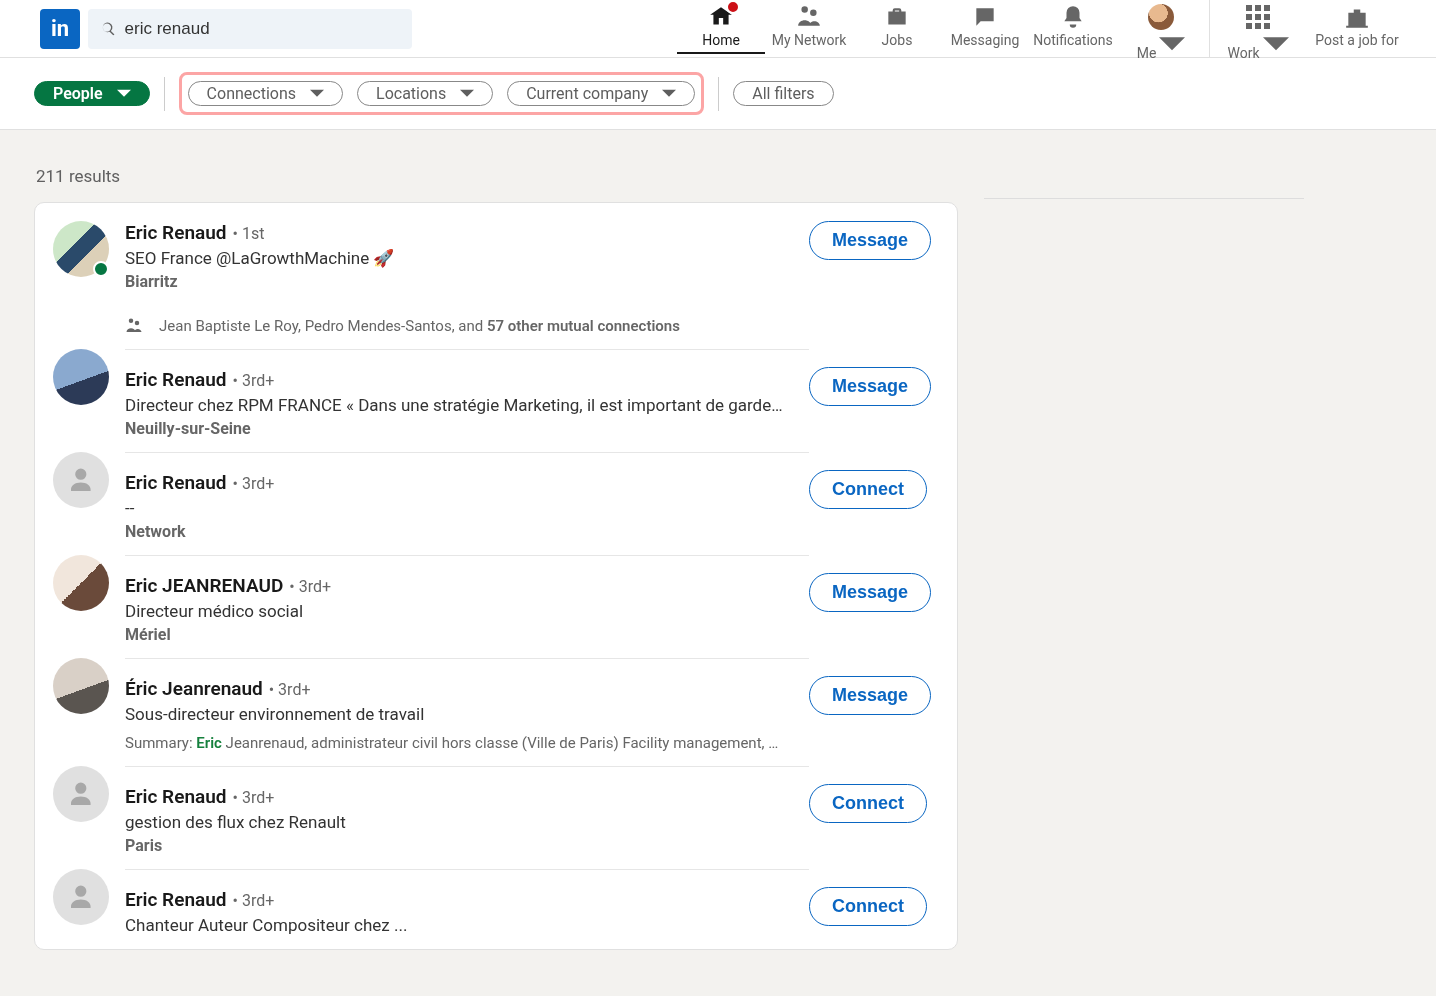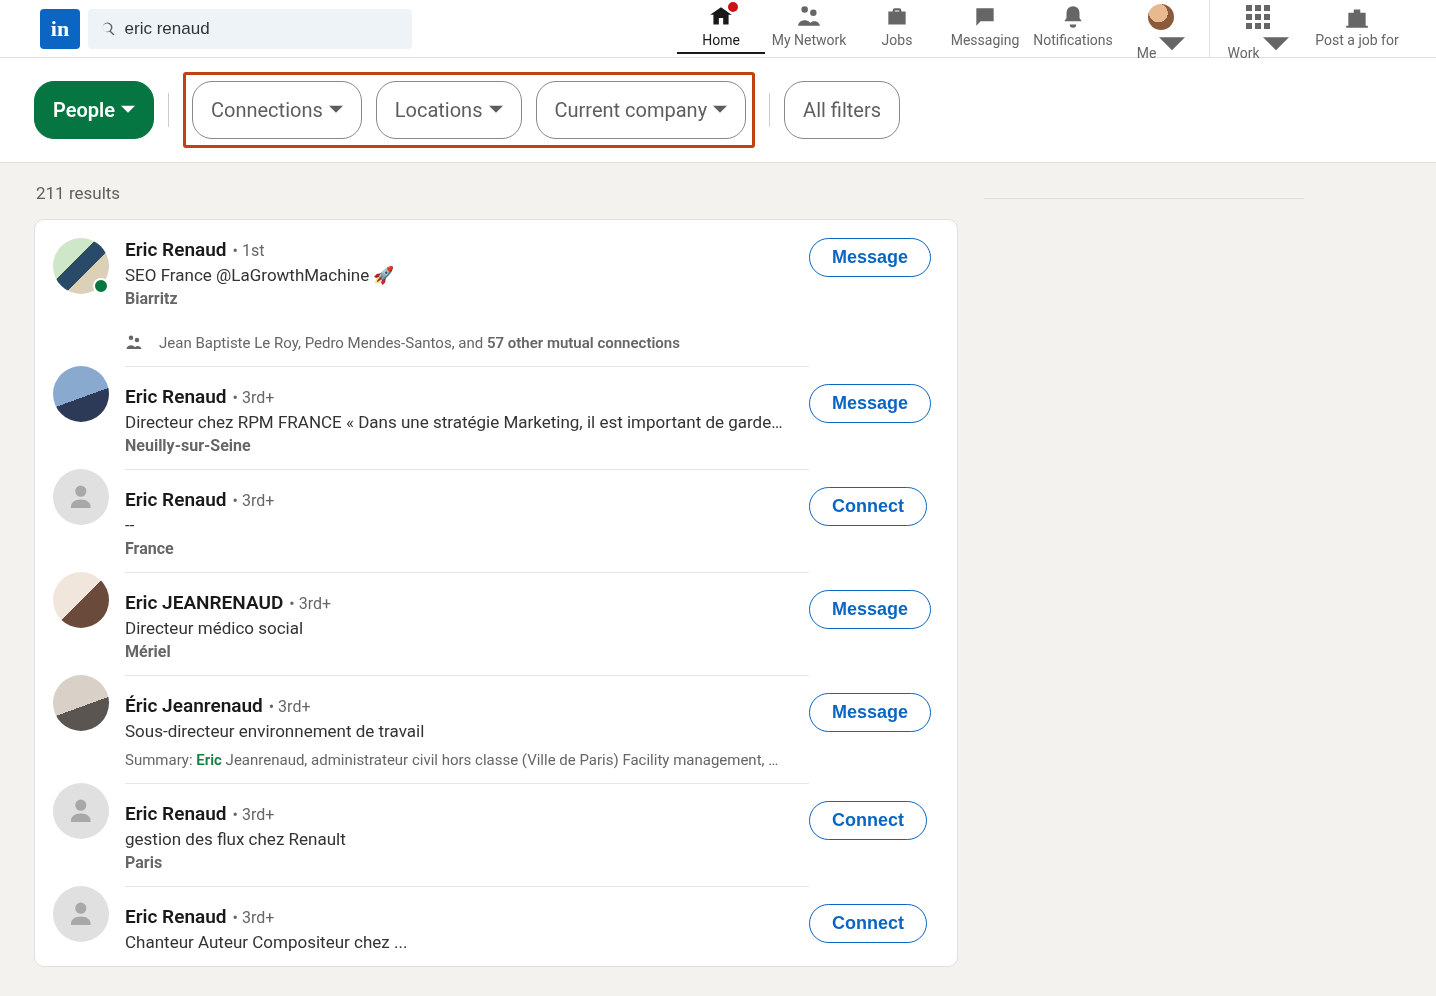--- a/index.html
+++ b/index.html
@@ -1,46 +1,46 @@
 <!DOCTYPE html>
 <html><head>
 <meta charset="utf-8">
 <style>
   * { box-sizing: border-box; margin: 0; padding: 0; }
   body { font-family: -apple-system, BlinkMacSystemFont, "Segoe UI", Roboto, Helvetica, Arial, sans-serif; background: #f3f2ef; color: #000; width: 1436px; }
   
   .header { background: #fff; border-bottom: 1px solid #e0e0e0; display: flex; align-items: center; height: 58px; padding: 0 24px 0 40px; }
-  .logo { width: 40px; height: 40px; background: #0a66c2; color: #fff; border-radius: 4px; display: flex; align-items: center; justify-content: center; font-weight: 700; font-size: 22px; margin-right: 8px; font-family: Liberation Serif, serif; }
+  .logo { width: 40px; height: 40px; background: #0a66c2; color: #fff; border-radius: 4px; display: flex; align-items: center; justify-content: center; font-weight: 700; font-size: 22px; margin-right: 8px; }
   .search-box { display: flex; align-items: center; background: #eef3f8; border-radius: 4px; height: 40px; width: 324px; padding: 0 12px; }
   .search-box svg { width: 18px; height: 18px; fill: #606060; margin-right: 8px; }
   .search-box input { border: none; background: transparent; outline: none; font-size: 17px; color: #333; width: 100%; }
   .nav-spacer { flex: 1; }
   .nav { display: flex; align-items: flex-start; height: 58px; }
   .nav-item { width: 88px; display: flex; flex-direction: column; align-items: center; justify-content: center; color: #666; font-size: 14px; cursor: pointer; position: relative; padding-top: 4px; }
   .nav-item .icon-wrap { position: relative; height: 26px; display:flex; align-items:center; justify-content:center;}
   .nav-item svg { width: 26px; height: 26px; fill: #666; }
   .nav-item.active { color: #191919; }
   .nav-item.active svg { fill: #191919; }
   .nav-item.active::after { content:""; position:absolute; left:0; right:0; bottom:-6px; height:2px; background:#191919;}
   .nav-label { margin-top: 2px; }
   .badge { position: absolute; top: -4px; right: -6px; background: #cc1016; color:#fff; border-radius: 50%; width:14px; height:14px; border:2px solid #fff;}
   .nav-divider { width:1px; background:#e0e0e0; height:58px; margin:0 4px;}
   .avatar-me { width:26px; height:26px; border-radius:50%; background: radial-gradient(circle at 40% 35%, #e8b98f 0 40%, #8a5a3a 41% 100%); }
   .grid-icon { display:grid; grid-template-columns: repeat(3,6px); grid-template-rows: repeat(3,6px); gap:3px;}
   .grid-icon span{background:#666; width:6px; height:6px;}
   .caret { margin-left:3px; }
   
   .filter-bar { background:#fff; padding: 14px 34px; display:flex; align-items:center; gap:14px; border-bottom:1px solid #e0e0e0;}
-  .pill { border:1px solid #888; border-radius: 20px; padding: 16px 18px; font-size: 20px; color:#5e5e5e; background:#fff; cursor:pointer; display:flex; align-items:center; gap:6px;}
+  .pill { border:1px solid #888; border-radius: 20px; padding: 2px 18px; font-size: 16px; color:#5e5e5e; background:#fff; cursor:pointer; display:flex; align-items:center; gap:14px;}
   .pill.active { background:#057642; color:#fff; border-color:#057642; font-weight:600;}
   .pill .caret-svg { width:14px; height:14px;}
-  .filter-group-highlight { border:3px solid #c2410c; padding:6px; display:flex; gap:14px; border-radius:3px;}
+  .filter-group-highlight { border:3px solid #fca5a5; padding:6px; display:flex; gap:14px; border-radius:8px;}
   .vline { width:1px; height:34px; background:#ccc;}
   
-  .content { padding: 12px 34px; }
+  .content { padding: 28px 34px; }
   .results-count { color:#606060; font-size:17px; margin: 8px 0 16px 2px;}
   .results-card { background:#fff; border:1px solid #e0e0e0; border-radius:10px; width: 924px; padding: 0 18px;}
   .result { display:flex; padding:18px 0 14px; position:relative;}
   .result + .result .result-main { border-top:1px solid #e6e6e6; }
   .result + .result { padding-top:0;}
   .result + .result .result-main, .result + .result .action-col { padding-top:18px;}
   .avatar { width:56px; height:56px; border-radius:50%; flex-shrink:0; margin-right:16px; position:relative; background:#e0e0e0; display:flex; align-items:center; justify-content:center;}
   .avatar svg{width:60%; height:60%; fill:#a8a8a8;}
   .avatar.photo1 { background: linear-gradient(135deg,#cde7c8 0 40%,#2a4a6a 40% 60%,#dcd0b8 60% 100%);}
   .avatar.photo2 { background: linear-gradient(160deg,#8aa9cf 0 55%,#2c3a57 55% 100%);}
@@ -232,21 +232,21 @@
           <svg viewBox="0 0 24 24">
             <path d="M12 12a4 4 0 1 0 0-8 4 4 0 0 0 0 8zm0 2c-4 0-7 2-7 5v1h14v-1c0-3-3-5-7-5z"></path>
           </svg>
         </div>
         <div class="result-main">
           <div class="name-line">
             <a class="name">Eric Renaud</a>
             <span class="degree">• 3rd+</span>
           </div>
           <div class="headline">--</div>
-          <div class="location">France</div>
+          <div class="location">Network</div>
         </div>
         <div class="action-col">
           <button class="action-btn">Connect</button>
         </div>
       </div>
       <div class="result">
         <div class="avatar photo4"></div>
         <div class="result-main">
           <div class="name-line">
             <a class="name">Eric JEANRENAUD</a>

